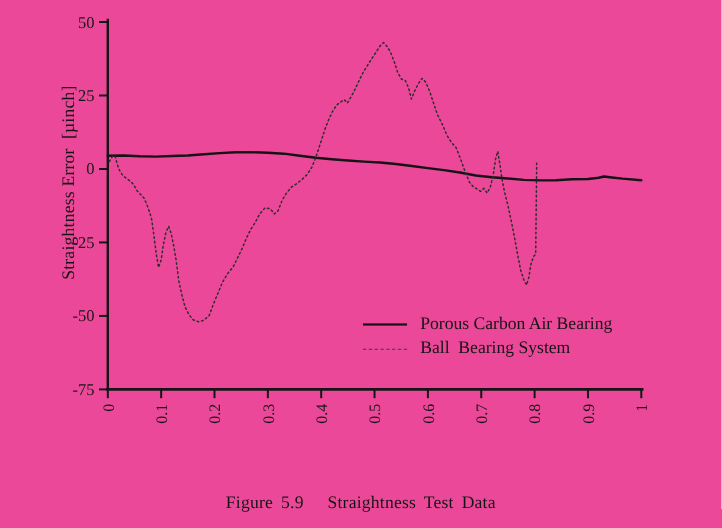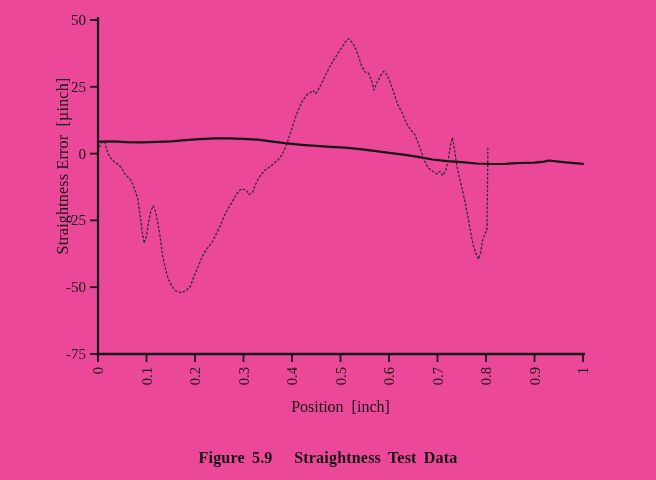--- a/index.html
+++ b/index.html
@@ -23,21 +23,21 @@
     position:absolute;left:330px;top:285px;
     display:flex;flex-direction:column;row-gap:2px;
   }
   .legend-row{display:flex;align-items:center;height:20px;}
   .legend-sample{display:inline-block;width:40px;height:0;margin-right:12px;}
   .sample-solid{border-top:2.2px solid #141414;}
   .sample-dotted{border-top:1.6px dashed #3a3a3a;}
   .legend-label{font-size:16px;white-space:pre;}
   .caption{
     position:absolute;left:0;top:449px;width:656px;
-    text-align:center;font-size:16px;font-weight:bold;
+    text-align:center;font-size:16px;font-weight:normal;
     word-spacing:3px;white-space:pre;letter-spacing:.2px;
   }
 </style>
 </head>
 <body>
 
 <div class="page">
 
   <svg class="chart-svg" width="656" height="480" viewBox="0 0 656 480">
       <line x1="98" y1="17" x2="98" y2="354" stroke="#151515" stroke-width="2.2"></line>
@@ -75,18 +75,27 @@
       <line x1="534.5" y1="354" x2="534.5" y2="362" stroke="#151515" stroke-width="1.8"></line>
       <text transform="translate(539.7,367) rotate(-90)" text-anchor="end" font-size="14.5px" font-family="&quot;Liberation Serif&quot;,&quot;DejaVu Serif&quot;,serif" fill="#151515">0.9</text>
       <line x1="583" y1="354" x2="583" y2="362" stroke="#151515" stroke-width="1.8"></line>
       <text transform="translate(588.2,367) rotate(-90)" text-anchor="end" font-size="14.5px" font-family="&quot;Liberation Serif&quot;,&quot;DejaVu Serif&quot;,serif" fill="#151515">1</text>
       <polyline points="98.0,141.6 112.5,141.3 127.1,142.1 141.7,142.4 156.2,141.8 170.8,141.3 185.3,140.2 199.8,139.2 214.4,138.4 229.0,138.4 243.5,138.9 258.1,139.7 272.6,141.6 287.1,143.4 301.7,144.8 316.3,145.9 330.8,146.9 345.4,147.7 359.9,149.1 374.4,150.9 389.0,152.8 403.6,154.7 418.1,156.8 432.6,159.5 447.2,161.1 461.8,162.2 476.3,163.5 490.9,164.0 505.4,163.8 520.0,163.0 534.5,162.7 544.2,161.6 549.0,160.5 556.3,161.3 566.0,162.4 583.0,163.8" fill="none" stroke="#141414" stroke-linejoin="round" stroke-linecap="round" stroke-width="2.2"></polyline>
       <polyline points="99.5,146.9 100.9,144.2 102.8,141.3 104.8,142.4 106.7,149.6 108.7,154.9 111.6,159.5 115.0,162.2 118.4,164.8 121.3,167.5 124.7,173.6 128.1,177.1 131.0,180.3 133.4,185.7 135.8,192.3 137.8,199.0 139.7,212.4 142.1,231.1 144.1,243.1 146.5,236.4 148.4,223.1 150.9,211.0 153.3,205.7 155.7,212.4 158.1,224.4 160.1,236.4 162.5,255.1 165.4,268.5 168.3,279.2 171.7,285.9 175.6,290.7 180.4,292.5 185.3,291.2 190.2,286.7 194.0,276.5 197.9,267.2 202.3,256.5 207.1,248.5 212.0,242.6 216.3,233.8 220.2,225.7 224.1,216.4 228.0,208.4 231.9,202.5 236.2,194.2 241.1,188.9 245.9,189.9 249.3,194.5 252.7,191.8 256.6,181.7 260.5,175.5 264.8,170.2 269.7,167.0 274.5,163.2 279.4,158.4 283.8,151.5 287.6,141.6 291.5,129.6 295.4,117.5 298.8,108.7 302.2,101.5 306.1,95.4 309.9,92.7 312.9,90.5 315.8,93.7 319.2,87.9 322.6,81.5 326.4,73.4 330.3,65.4 334.2,59.3 338.1,53.1 342.0,47.3 345.4,41.9 348.7,38.7 352.1,42.4 355.1,47.8 358.4,56.1 361.4,65.4 364.8,71.8 368.6,73.4 371.5,80.1 374.0,90.0 376.9,82.8 380.3,76.1 383.7,71.3 387.1,74.8 390.5,82.8 393.8,92.7 397.7,104.2 402.1,113.0 406.5,123.4 410.8,130.1 414.7,134.4 418.1,142.9 421.0,150.9 423.9,158.9 426.8,165.6 430.2,169.6 433.6,171.8 437.0,173.9 439.9,171.2 442.8,175.5 445.7,170.2 448.2,160.3 450.6,144.2 452.5,137.6 454.5,149.6 456.4,163.0 458.8,175.0 461.8,187.0 464.7,200.4 467.6,215.1 470.5,231.1 473.4,245.8 476.3,254.6 478.7,259.1 480.7,252.5 482.6,240.4 485.0,233.2 487.0,231.1 487.9,148.3" fill="none" stroke="#2e2e2e" stroke-linejoin="round" stroke-linecap="round" stroke-width="1.35" stroke-dasharray="1.5 2.7"></polyline>
     </svg>
 
   <div class="y-title">Straightness Error  [µinch]</div>
 
-  <div class="x-title">Position  [inch]</div>
 
+  <div class="legend">
+    <div class="legend-row">
+      <span class="legend-sample sample-solid"></span>
+      <span class="legend-label">Porous Carbon Air Bearing</span>
+    </div>
+    <div class="legend-row">
+      <span class="legend-sample sample-dotted"></span>
+      <span class="legend-label">Ball  Bearing System</span>
+    </div>
+  </div>
 
   <div class="caption">Figure 5.9   Straightness Test Data</div>
 
 </div>
 
 </body></html>

